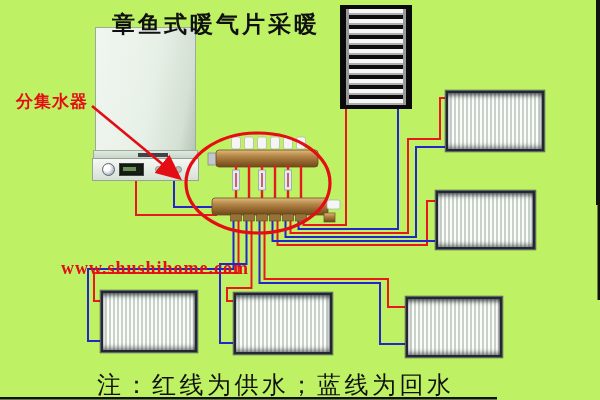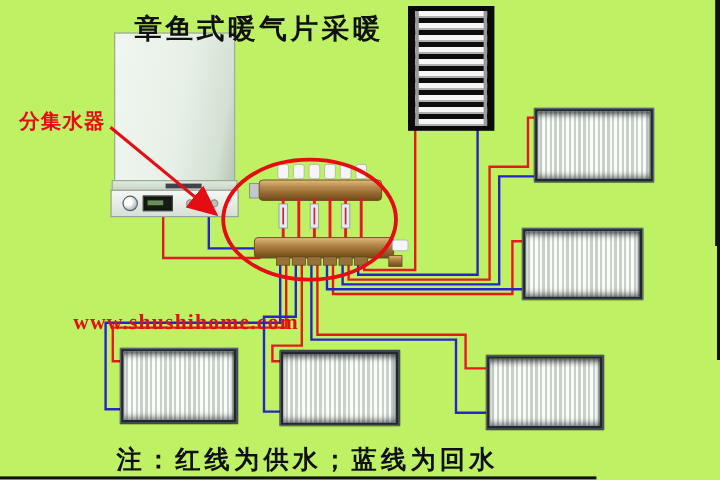--- a/index.html
+++ b/index.html
@@ -50,21 +50,21 @@
   
   .towel{background:#0a0a0a;padding:4px 6px;}
   .towel .bars{width:100%;height:100%;
     background:repeating-linear-gradient(180deg,#f6f6f6 0 4px,#aeaeae 4px 6px,#0d0d0d 6px 10px);
     box-shadow:inset 3px 0 0 #9a9a9a,inset -3px 0 0 #9a9a9a;}
   
   #title{left:112px;top:9px;font-size:23px;font-weight:bold;letter-spacing:3px;color:var(--text,#101010);}
   #callout-label{left:16px;top:90px;font-size:17px;font-weight:bold;letter-spacing:1px;color:var(--accent,#e40d14);}
   #watermark{left:61px;top:230px;font-size:18px;font-weight:bold;letter-spacing:1px;
     font-family:"Liberation Serif","DejaVu Serif",serif;color:var(--accent,#e40d14);margin-top:28px;}
-  #note{left:97px;top:369px;font-size:21px;font-weight:bold;letter-spacing:3.5px;color:var(--text,#101010);}
+  #note{left:97px;top:369px;font-size:24px;font-weight:normal;letter-spacing:3.5px;color:var(--text,#101010);}
 </style>
 </head>
 <body>
 
 <div id="stage">
 
   <svg id="pipes" width="600" height="400" viewBox="0 0 600 400">
 
     <polyline class="pipe pipe-red" points="136,177 136,215 217,215"></polyline>
     <polyline class="pipe pipe-blue" points="174,177 174,207 215,207"></polyline>

